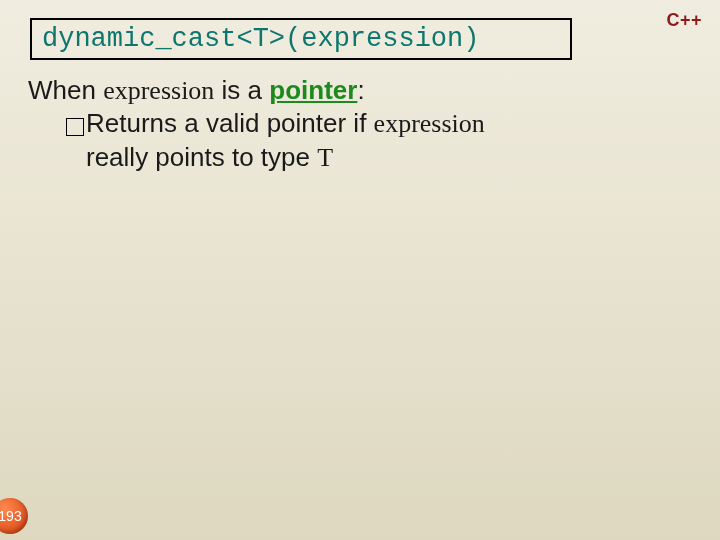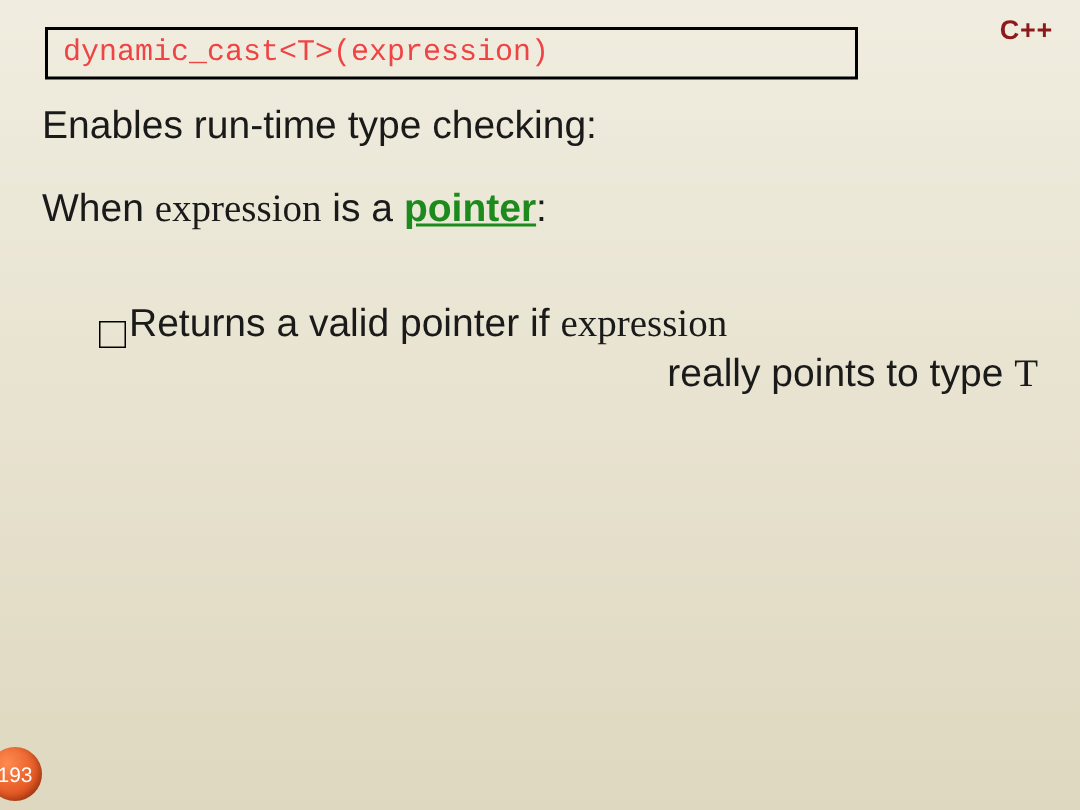--- a/index.html
+++ b/index.html
@@ -30,44 +30,44 @@
   }
   .syntax-box {
     border: 2px solid #000;
     padding: 4px 10px;
     margin: 0 6px 14px 2px;
     width: 542px;
     background: transparent;
   }
   .syntax-box .code {
     font-family: "Courier New", monospace;
-    font-size: 20px;
-    color: #ef4444;
+    font-size: 27px;
+    color: #0f766e;
   }
   .body-text {
     font-size: 26px;
     color: #1a1a1a;
     line-height: 1.28;
   }
   .para { margin-bottom: 22px; }
   .mono { font-family: Liberation Serif, serif; }
   .kw { color: #1d8a1d; font-weight: bold; text-decoration: underline; }
   .indent { padding-left: 38px; }
-  .bullet-row { display: flex; align-items: flex-end; margin-top: 43px; }
+  .bullet-row { display: flex; align-items: center; }
   .bullet-box {
     display: inline-block;
     width: 18px;
     height: 18px;
     border: 1.5px solid #000;
     margin-right: 2px;
     margin-top: 6px;
     flex: 0 0 auto;
   }
   .bullet-text { flex: 1; }
-  .continuation { padding-left: 20px; text-align: right; }
+  .continuation { padding-left: 20px; }
   .page-badge {
     position: absolute;
     left: -8px;
     bottom: 6px;
     width: 36px;
     height: 36px;
     border-radius: 50%;
     background: radial-gradient(circle at 35% 30%, #ff8a50, #e0521e 70%, #c23d0c 100%);
     color: #fff;
     font-size: 14px;
@@ -84,21 +84,20 @@
 
 <div class="slide">
 
 
   <div class="syntax-box">
     <span class="code">dynamic_cast&lt;T&gt;(expression)</span>
   </div>
 
   <div class="body-text">
 
-    <div class="para">Enables run-time type checking:</div>
 
     <div>
       <span>When </span><span class="mono">expression</span><span> is a </span><span class="kw">pointer</span><span>:</span>
     </div>
 
     <div class="indent">
 
       <div class="bullet-row">
         <span class="bullet-box"></span>
         <span class="bullet-text">

